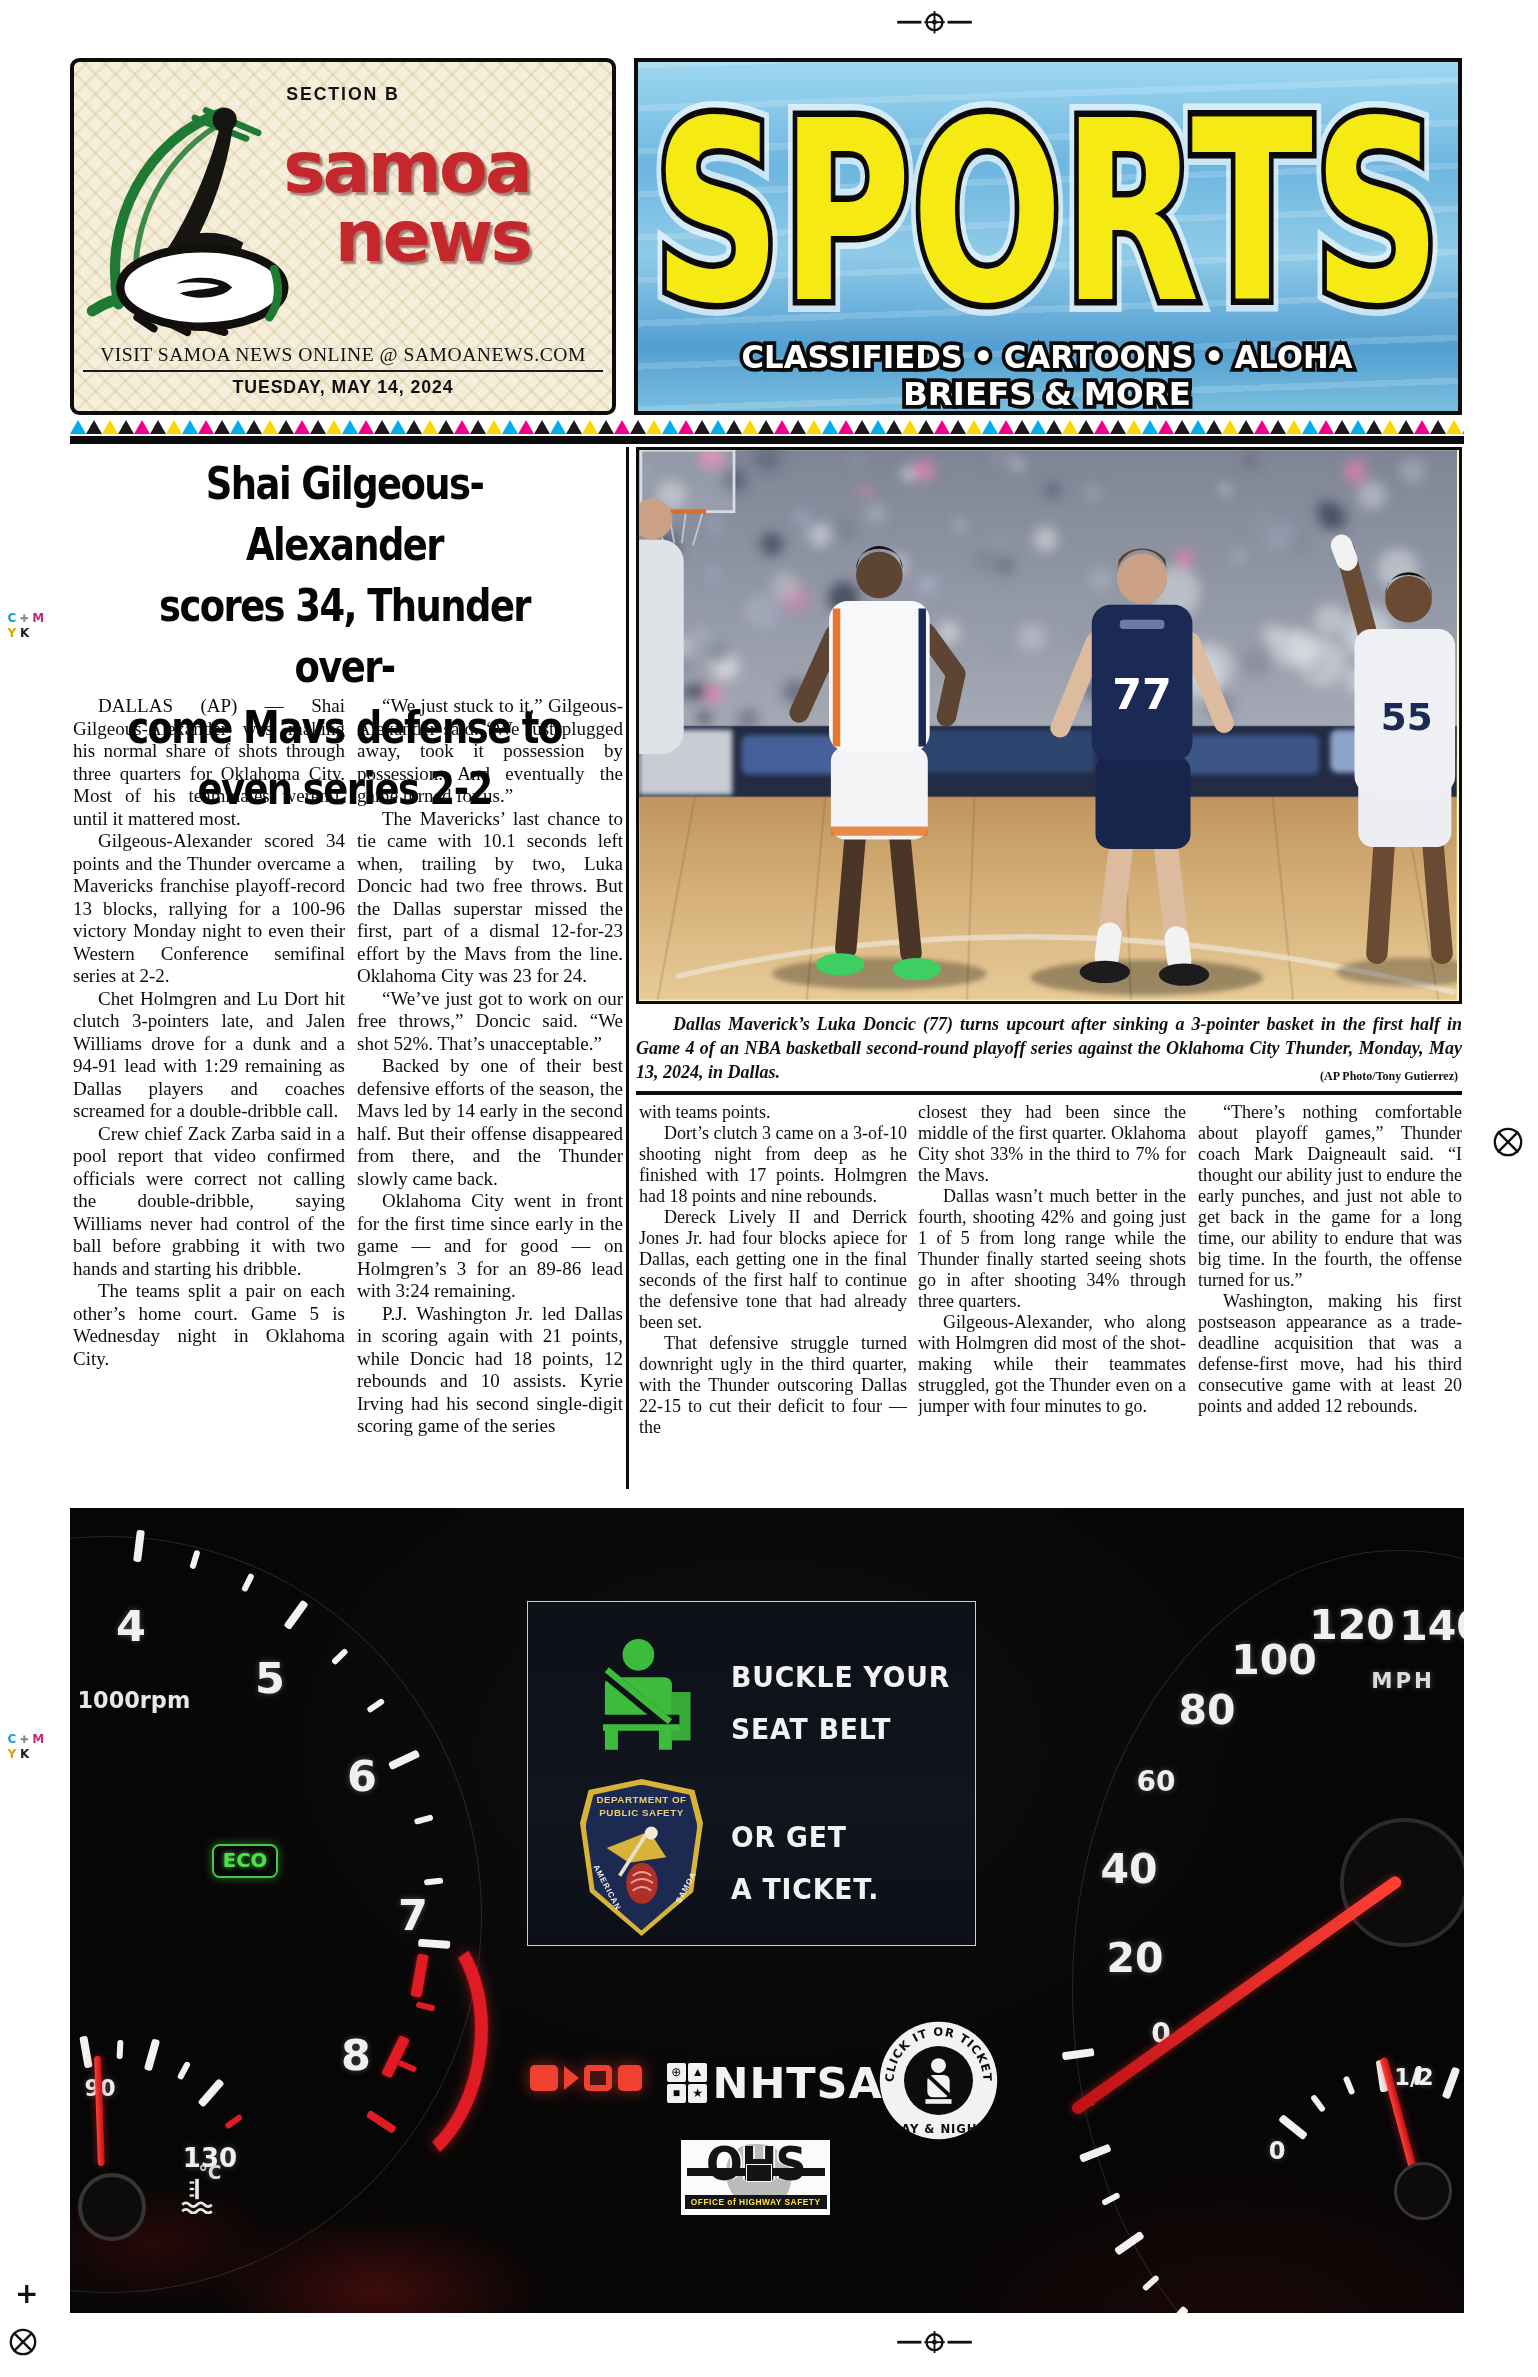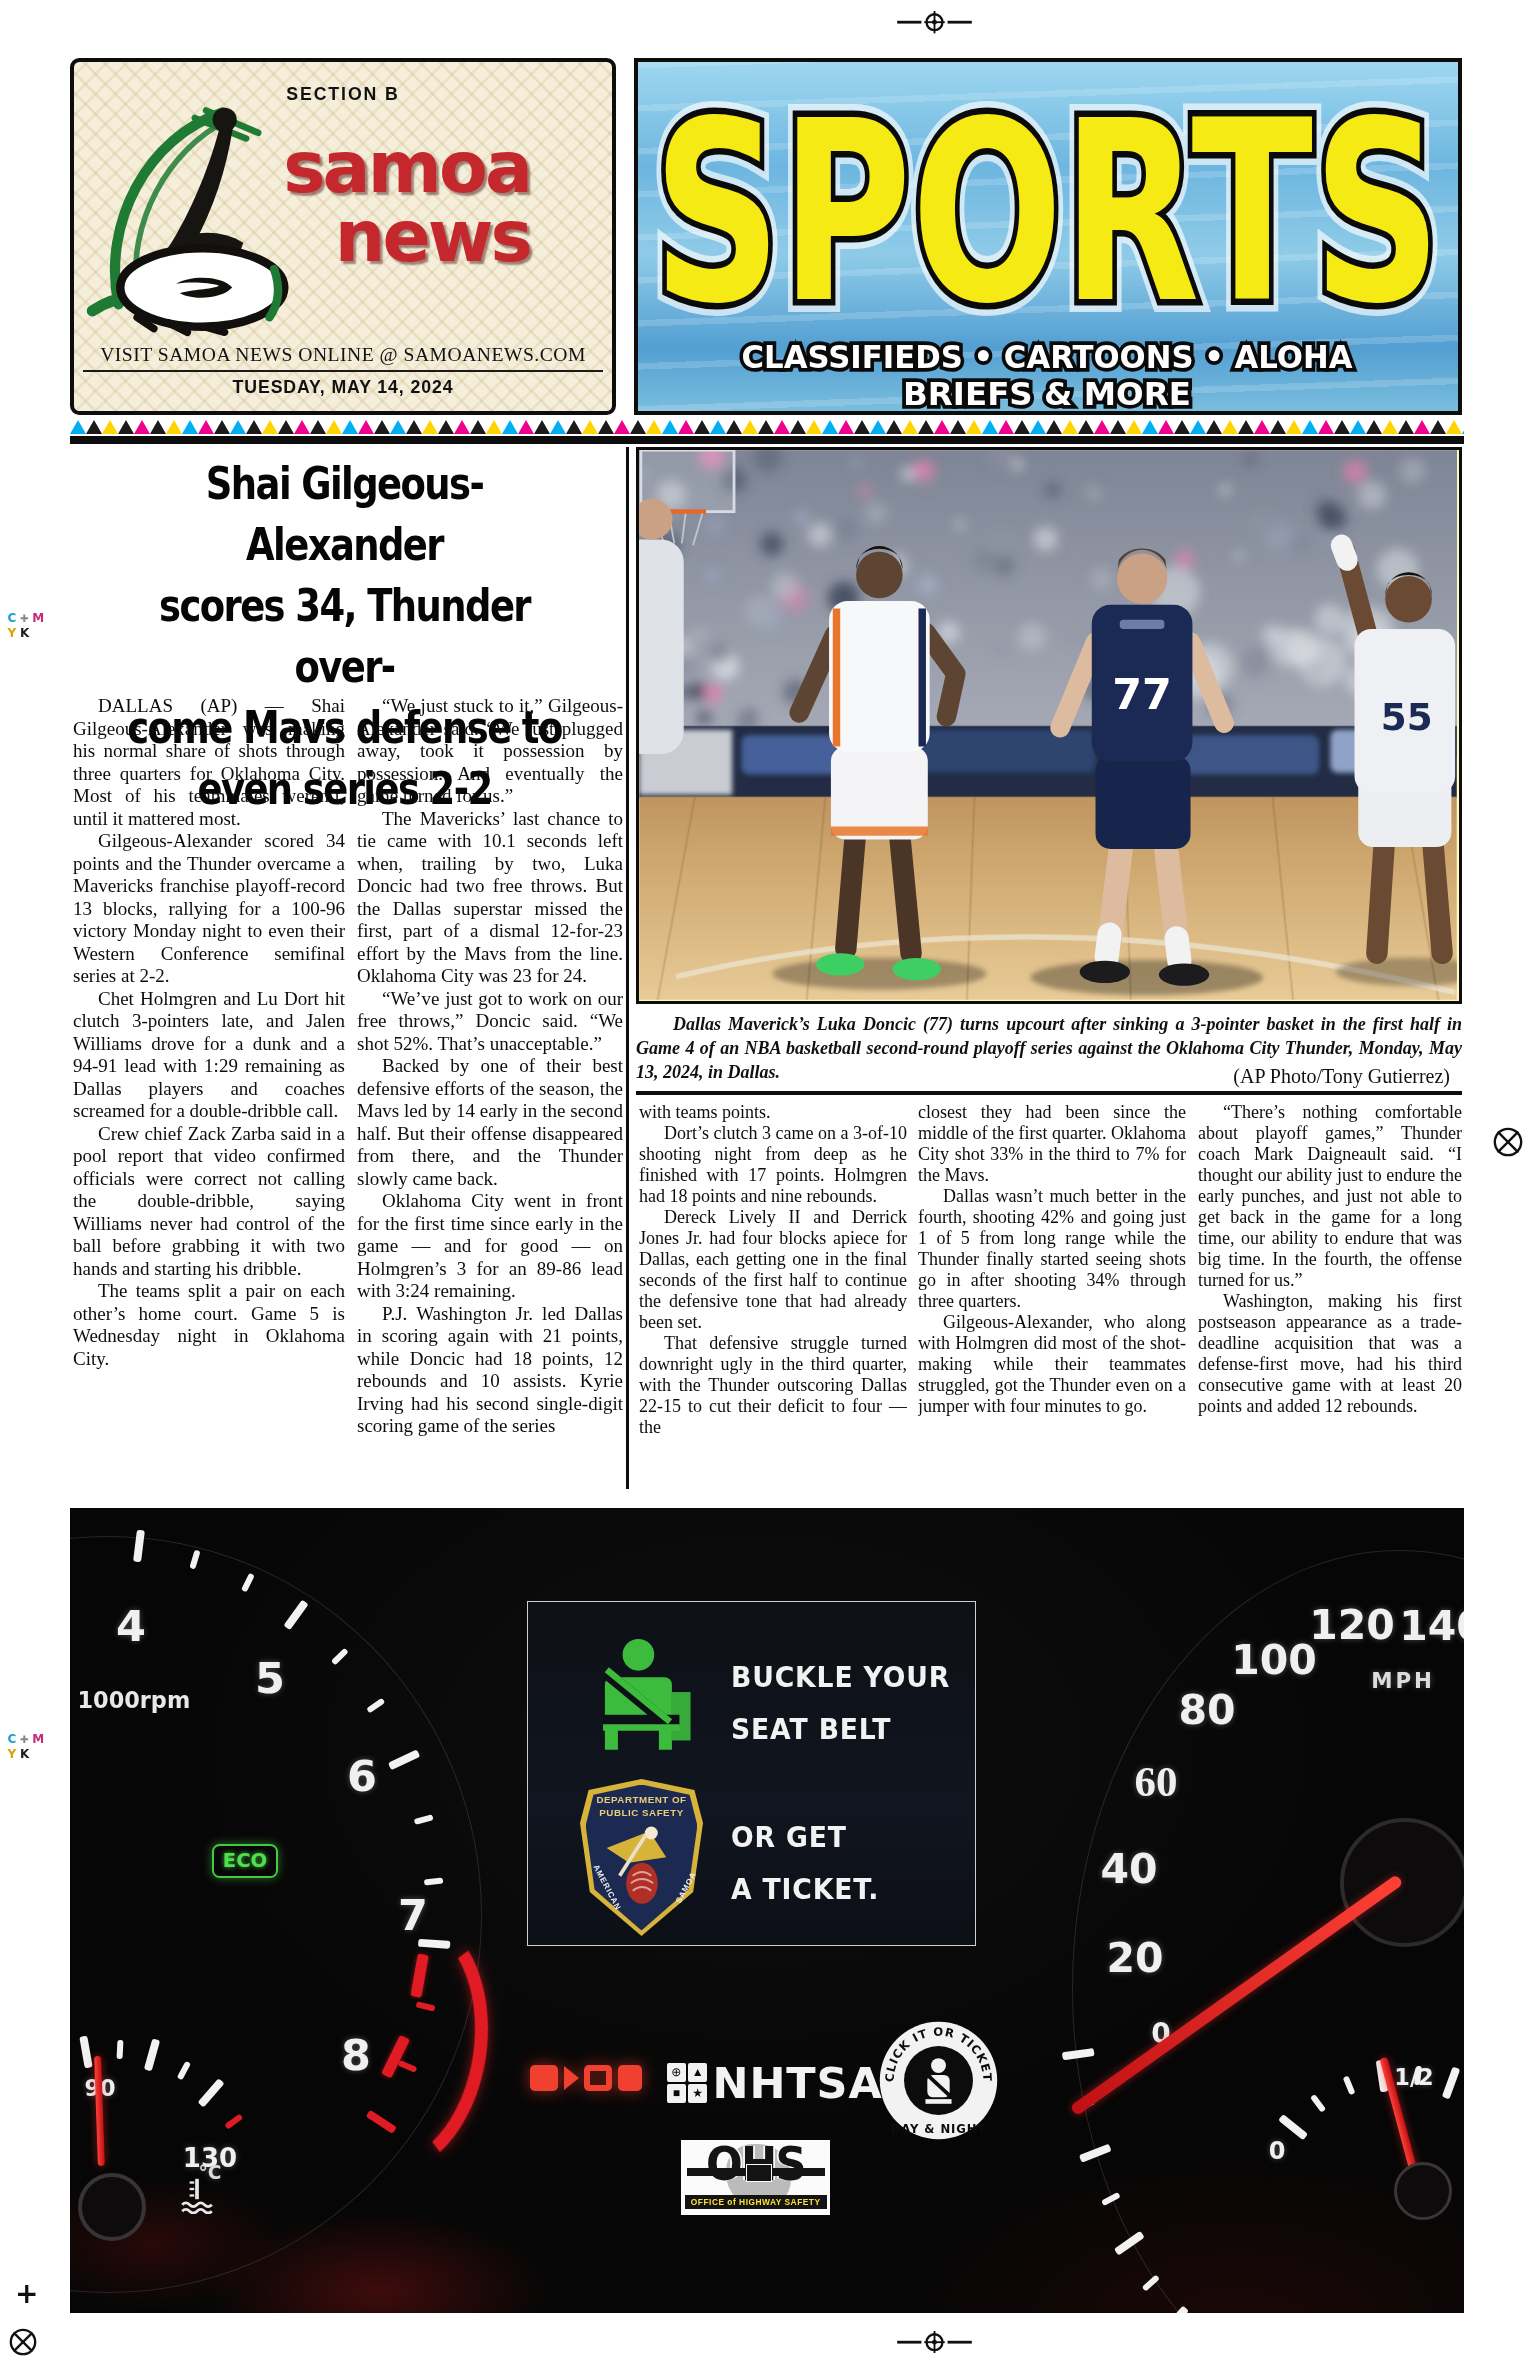--- a/index.html
+++ b/index.html
@@ -53,21 +53,21 @@
   #col4{left:918px;top:1102px;width:268px;height:388px;font-size:18px;line-height:21px;}
   #col5{left:1198px;top:1102px;width:264px;height:388px;font-size:18px;line-height:21px;}
 
   
   #photo{left:636px;top:447px;width:826px;height:557px;box-sizing:border-box;border:3.7px solid #0d0d0d;
          background:#fef9c3;overflow:hidden;}
   
   #caption{left:636px;top:1012px;width:826px;height:76px;font-family:"Liberation Serif",serif;
            font-style:italic;font-weight:bold;font-size:18px;line-height:24px;text-align:justify;}
   #caption p{margin:0;text-indent:37px;}
-  #credit{position:absolute;right:12px;bottom:0;font-style:normal;font-weight:normal;font-size:20px;}
+  #credit{position:absolute;right:4px;bottom:0;font-style:normal;font-weight:bold;font-size:12px;}
 
   
   #ad{left:70px;top:1508px;width:1394px;height:805px;background:#070606;overflow:hidden;}
   #ad::before{content:"";position:absolute;inset:0;
      background:
        radial-gradient(242px 112px at 308px 783px, rgba(190,25,25,.30), transparent 70%),
        radial-gradient(186px 93px at 84px 736px, rgba(160,20,20,.22), transparent 70%),
        radial-gradient(466px 242px at 1165px 820px, rgba(120,14,14,.18), transparent 70%),
        radial-gradient(839px 559px at 690px 242px, rgba(40,40,46,.25), transparent 75%);}
   .rim{position:absolute;border-radius:50%;border:1.9px solid rgba(110,110,118,.30);}
@@ -646,21 +646,21 @@
         <div class="tick" style="width: 8.4px; height: 32px; left: 1004px; top: 530px; transform: rotate(262deg); background: rgb(242, 242, 242);"></div>
         <div class="tick" style="width: 5.6px; height: 18.6px; left: 1012px; top: 587px; transform: rotate(255.294deg); background: rgb(242, 242, 242);"></div>
         <div class="tick" style="width: 8.4px; height: 32px; left: 1021px; top: 629px; transform: rotate(248.588deg); background: rgb(242, 242, 242);"></div>
         <div class="tick" style="width: 5.6px; height: 18.6px; left: 1038px; top: 682px; transform: rotate(241.882deg); background: rgb(242, 242, 242);"></div>
         <div class="tick" style="width: 8.4px; height: 32px; left: 1055px; top: 719px; transform: rotate(235.176deg); background: rgb(242, 242, 242);"></div>
         <div class="tick" style="width: 5.6px; height: 18.6px; left: 1078px; top: 766px; transform: rotate(228.471deg); background: rgb(242, 242, 242);"></div>
         <div class="tick" style="width: 8.4px; height: 32px; left: 1101px; top: 796px; transform: rotate(221.765deg); background: rgb(242, 242, 242);"></div>
       </div>
     <div class="gn" style="left:1065px;top:450px;font-size:41px;">20</div>
     <div class="gn" style="left:1059px;top:361px;font-size:41px;">40</div>
-    <div class="gn" style="left:1086px;top:273px;font-size:43px;font-family:Liberation Serif, serif;">60</div>
+    <div class="gn" style="left:1086px;top:273px;font-size:28px;">60</div>
     <div class="gn" style="left:1137px;top:202px;font-size:41px;">80</div>
     <div class="gn" style="left:1204px;top:152px;font-size:41px;">100</div>
     <div class="gn" style="left:1282px;top:117px;font-size:41px;">120</div>
     <div class="gn" style="left:1372px;top:118px;font-size:41px;">140</div>
     <div class="gn" id="mphLabel" style="left:1333px;top:172px;">MPH</div>
     <div class="gn" style="left:1091px;top:525px;font-size:28px;">0</div>
     <div class="hub" style="left:1270px;top:310px;width:121px;height:121px;border:4.7px solid #2c2a2a;"></div>
     <div class="needle" style="left:1330px;top:365px;width:401px;height:12px;transform-origin:0 50%;transform:rotate(144.6deg);"></div>
 
     <div id="fuelTicks" class="abs" style="inset:0;">

